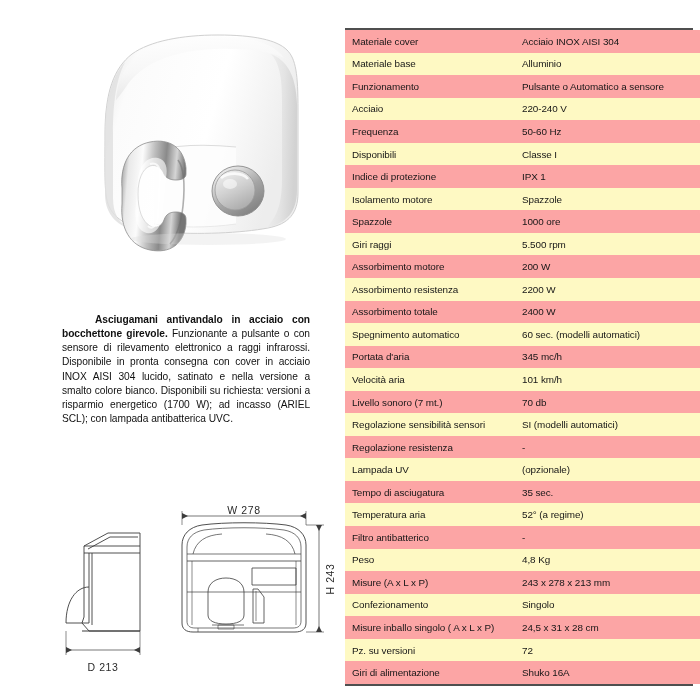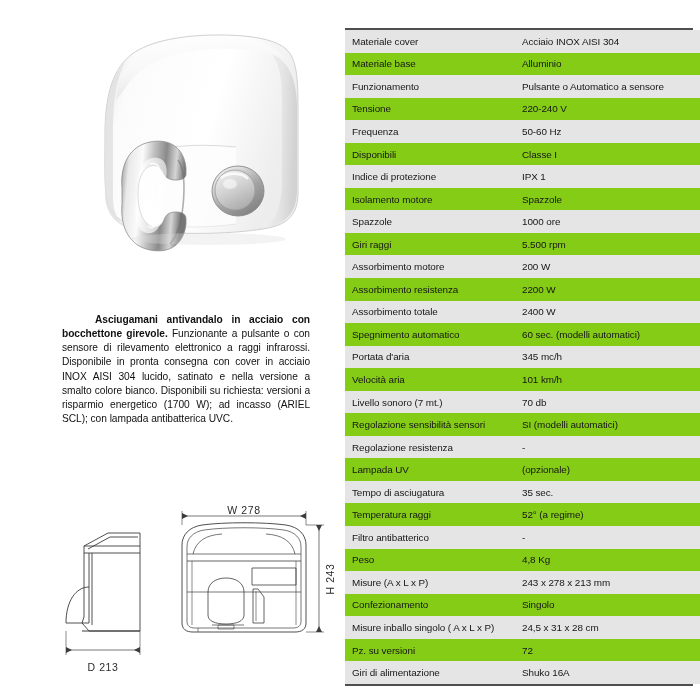--- a/index.html
+++ b/index.html
@@ -85,22 +85,22 @@
     font-size: 9.9px;
     color: #161616;
     padding: 0 0 0 7px;
     vertical-align: middle;
     white-space: nowrap;
     overflow: hidden;
     letter-spacing: -0.08px;
   }
   td.k { width: 163px; }
   td.v { width: 185px; padding-left: 0; }
-  tr.odd td { background: #e5e5e5; }
-  tr.even td { background: #84cc16; }
+  tr.odd td { background: #fca5a5; }
+  tr.even td { background: #fef9c3; }
   .rule-top {
     height: 2px;
     background: #4f4f4f;
     width: 348px;
   }
   .rule-bottom {
     height: 2px;
     background: #4f4f4f;
     width: 348px;
   }
@@ -303,21 +303,21 @@
           </tr>
           <tr class="even">
             <td class="k">Materiale base</td>
             <td class="v">Alluminio</td>
           </tr>
           <tr class="odd">
             <td class="k">Funzionamento</td>
             <td class="v">Pulsante o Automatico a sensore</td>
           </tr>
           <tr class="even">
-            <td class="k">Tensione</td>
+            <td class="k">Acciaio</td>
             <td class="v">220-240 V</td>
           </tr>
           <tr class="odd">
             <td class="k">Frequenza</td>
             <td class="v">50-60 Hz</td>
           </tr>
           <tr class="even">
             <td class="k">Disponibili</td>
             <td class="v">Classe I</td>
           </tr>
@@ -375,21 +375,21 @@
           </tr>
           <tr class="even">
             <td class="k">Lampada UV</td>
             <td class="v">(opzionale)</td>
           </tr>
           <tr class="odd">
             <td class="k">Tempo di asciugatura</td>
             <td class="v">35 sec.</td>
           </tr>
           <tr class="even">
-            <td class="k">Temperatura raggi</td>
+            <td class="k">Temperatura aria</td>
             <td class="v">52° (a regime)</td>
           </tr>
           <tr class="odd">
             <td class="k">Filtro antibatterico</td>
             <td class="v">-</td>
           </tr>
           <tr class="even">
             <td class="k">Peso</td>
             <td class="v">4,8 Kg</td>
           </tr>

